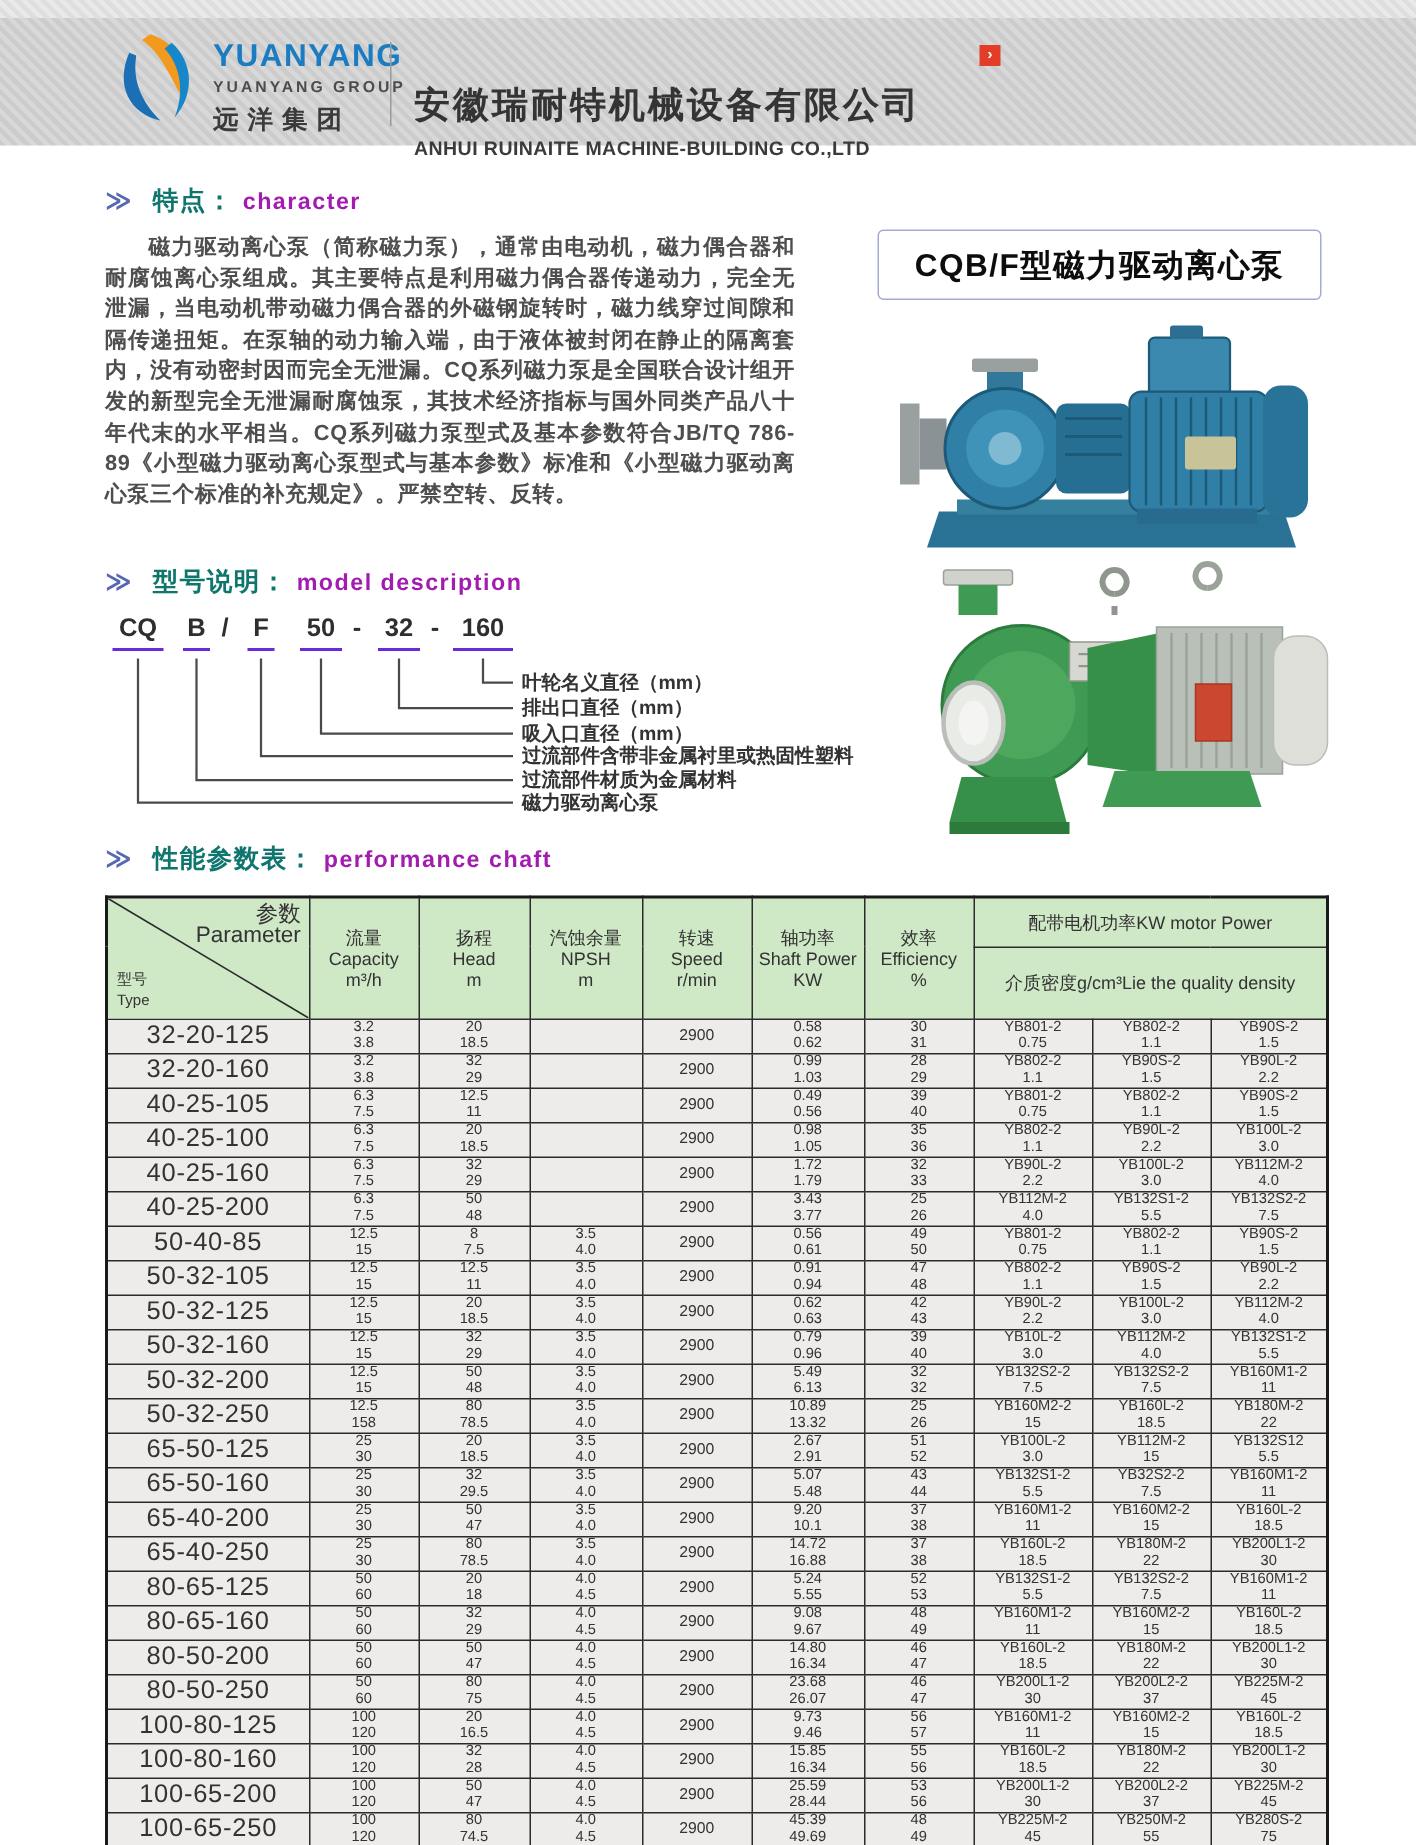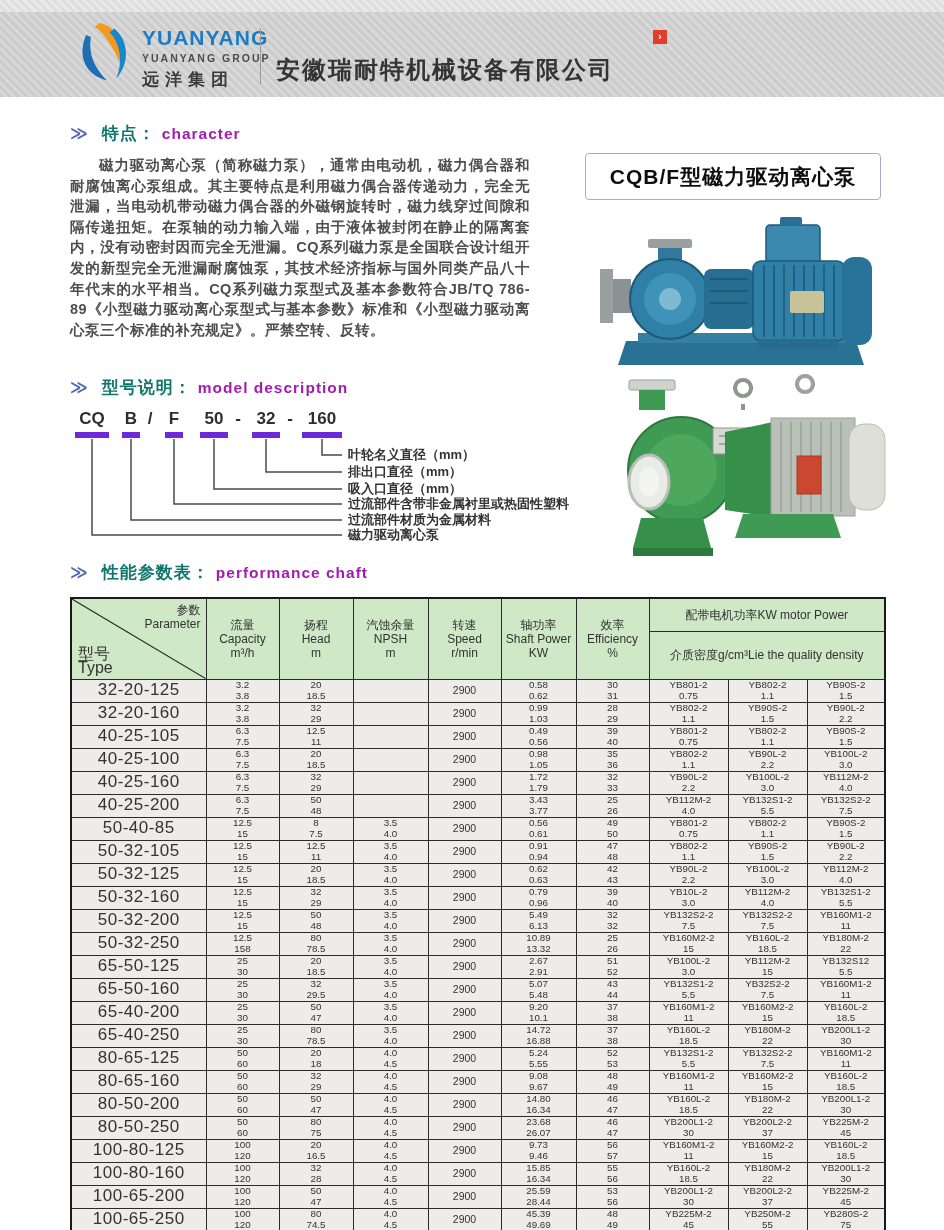--- a/index.html
+++ b/index.html
@@ -40,34 +40,34 @@
     display:flex; align-items:center; justify-content:center;
     font-size:21px; font-weight:bold; color:#0d0d0d; letter-spacing:1px;
     box-shadow:0 0 0 2px #ffffff inset; }
   .pump1 { position:absolute; left:598px; top:205px; }
   .pump2 { position:absolute; left:593px; top:372px; }
 
   
   .diagram { position:absolute; left:70px; top:403px; width:520px; height:155px; }
   .diagram svg.lines { position:absolute; left:0; top:0; }
   .tok { position:absolute; top:6px; font-size:17px; font-weight:bold; color:#2e2e2e; text-align:center; }
-  .tok.u { border-bottom:6px solid #6d28d9; padding-bottom:3px; }
+  .tok.u { border-bottom:2px solid #6d28d9; padding-bottom:3px; }
   .dlabel { position:absolute; left:278px; transform:translateY(-50%); font-size:13px; font-weight:bold; color:#333333; white-space:nowrap; }
 
   
   .perf-table { position:absolute; left:70px; top:597px; width:814px; border-collapse:collapse;
     table-layout:fixed; background:#edecea; }
   .perf-table th, .perf-table td { border:1px solid #2b2b2b; color:#333333; }
   .perf-table { border:2px solid #1a1a1a; }
   .perf-table thead th { background:#cfe8c6; font-weight:normal; font-size:12px; line-height:14px;
     white-space:pre-line; text-align:center; vertical-align:middle; }
   .corner-th { position:relative; height:68px; }
   .corner-svg { position:absolute; left:0; top:0; width:100%; height:100%; }
-  .corner-top { position:absolute; right:5px; top:4px; text-align:right; font-size:12px; line-height:14px; white-space:pre-line; }
-  .corner-bot { position:absolute; left:6px; bottom:4px; text-align:left; font-size:16px; line-height:14px; white-space:pre-line; }
+  .corner-top { position:absolute; right:5px; top:4px; text-align:right; font-size:15px; line-height:14px; white-space:pre-line; }
+  .corner-bot { position:absolute; left:6px; bottom:4px; text-align:left; font-size:10px; line-height:14px; white-space:pre-line; }
   .motor-th { height:33px; font-size:12.5px; }
   .motor-sub-th { height:48px; font-size:12px; }
   .perf-table td { height:23px; font-size:9.8px; line-height:10.8px; text-align:center; vertical-align:middle; padding:0; }
   .perf-table td.c-type { font-size:17px; letter-spacing:0.5px; }
   .perf-table td.c-speed { font-size:10.5px; }
   .perf-table td div { height:11px; overflow:visible; }
 </style>
 </head>
 <body>
 
@@ -81,20 +81,21 @@
       <path d="M45,9 C60,22 62,45 47,62 C54,45 52,26 40,13 Z" fill="#1887c9"></path>
     </svg>
     <div class="logo-text">
       <div class="logo-en">YUANYANG</div>
       <div class="logo-group">YUANYANG GROUP</div>
       <div class="logo-cn">远洋集团</div>
     </div>
     <div class="hdr-divider"></div>
     <div class="company">
       <div class="company-cn">安徽瑞耐特机械设备有限公司</div>
+      <div class="company-en">ANHUI RUINAITE MACHINE-BUILDING CO.,LTD</div>
     </div>
     <div class="red-arrow">›</div>
   </div>
 
   <div class="sec-h" style="top:122px;">
     <span class="chev">≫</span>
     <span class="sec-cn">特点：</span>
     <span class="sec-en">character</span>
   </div>
   <p class="char-p">磁力驱动离心泵（简称磁力泵），通常由电动机，磁力偶合器和耐腐蚀离心泵组成。其主要特点是利用磁力偶合器传递动力，完全无泄漏，当电动机带动磁力偶合器的外磁钢旋转时，磁力线穿过间隙和隔传递扭矩。在泵轴的动力输入端，由于液体被封闭在静止的隔离套内，没有动密封因而完全无泄漏。CQ系列磁力泵是全国联合设计组开发的新型完全无泄漏耐腐蚀泵，其技术经济指标与国外同类产品八十年代末的水平相当。CQ系列磁力泵型式及基本参数符合JB/TQ 786-89《小型磁力驱动离心泵型式与基本参数》标准和《小型磁力驱动离心泵三个标准的补充规定》。严禁空转、反转。</p>

